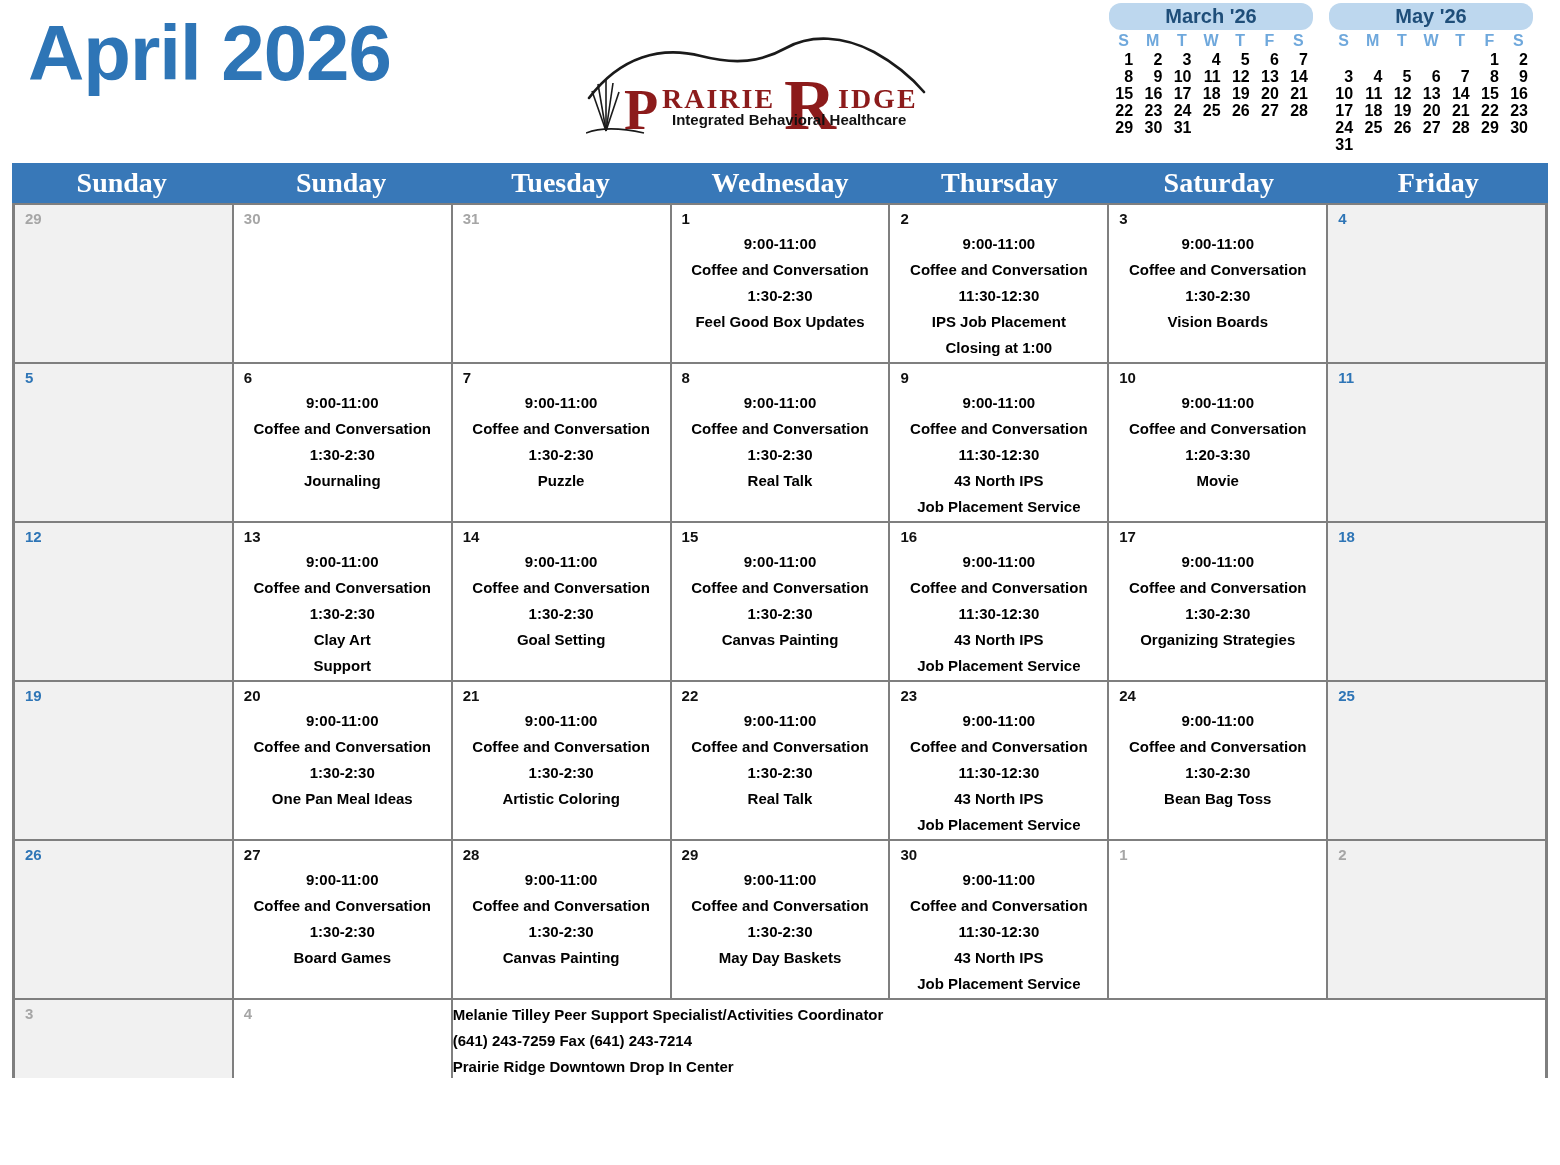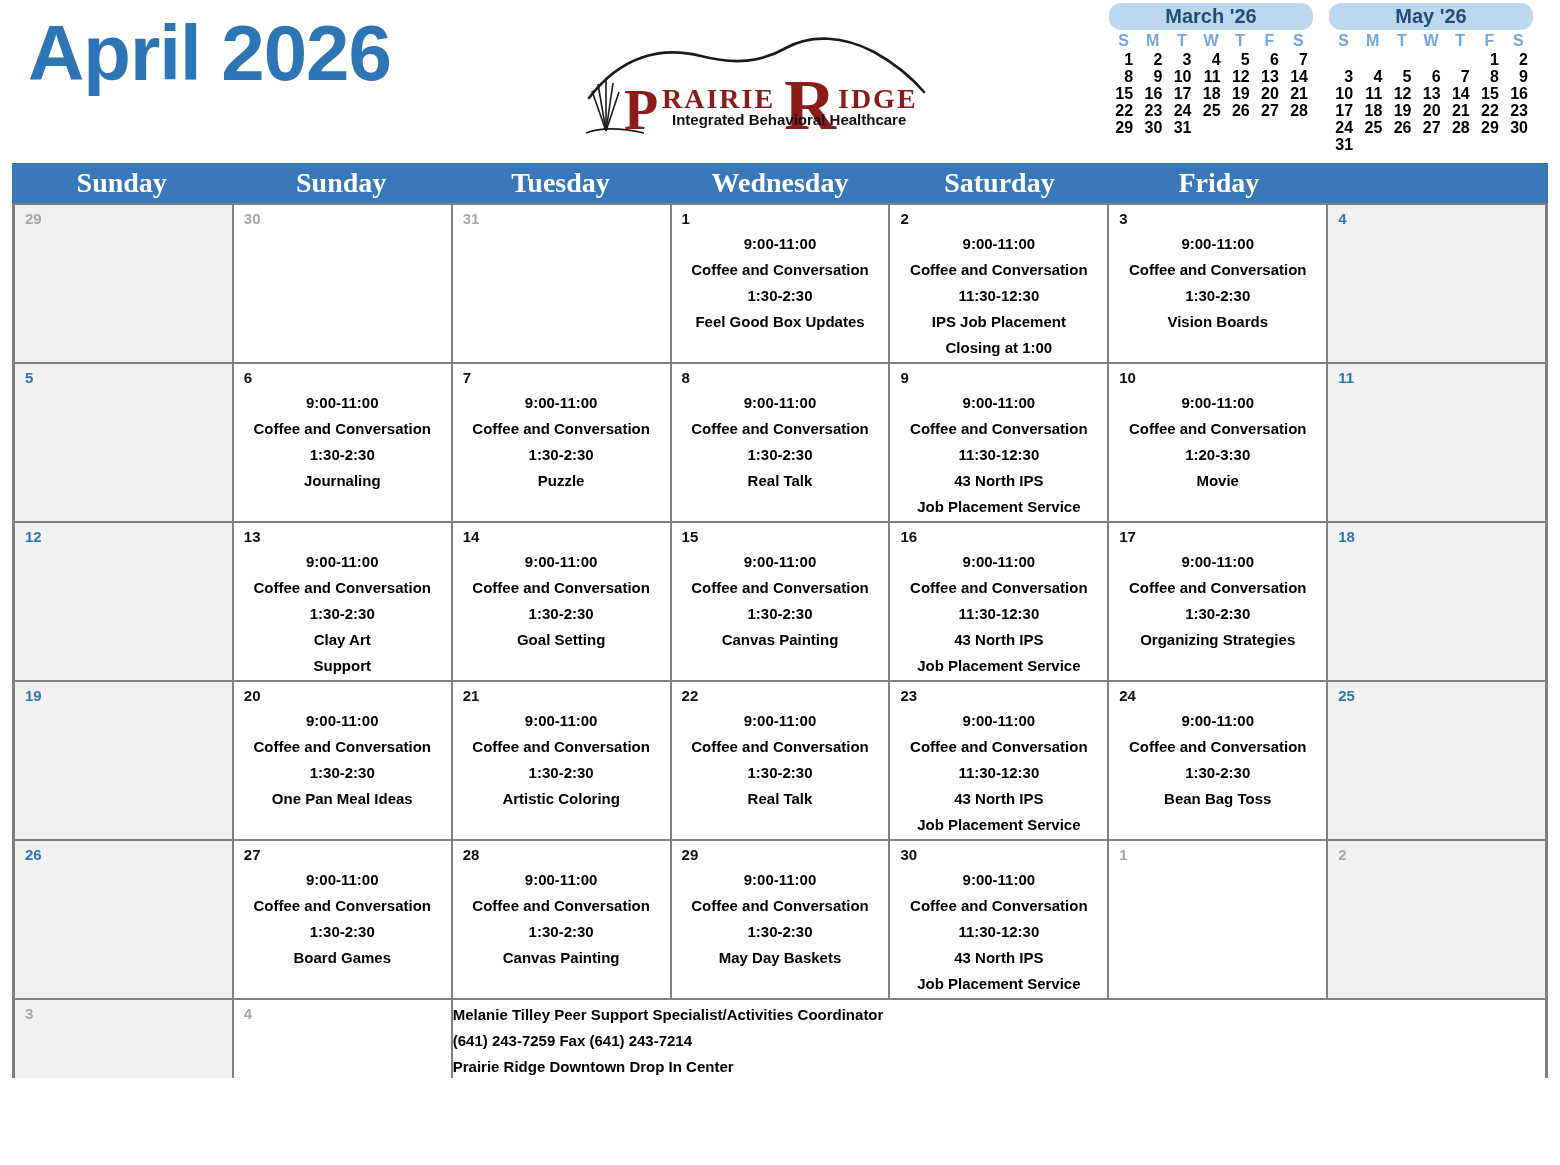--- a/index.html
+++ b/index.html
@@ -203,20 +203,21 @@
         <span></span>
       </div>
     </div>
 
   <div class="cal-wrap">
     <div class="dow-row" id="dow-row">
         <div class="dow-cell">Sunday</div>
         <div class="dow-cell">Sunday</div>
         <div class="dow-cell">Tuesday</div>
         <div class="dow-cell">Wednesday</div>
+        <div class="dow-cell">Thursday</div>
         <div class="dow-cell">Saturday</div>
         <div class="dow-cell">Friday</div>
       </div>
     <div class="grid" id="cal-grid">
         <div class="cell weekend">
           <div class="daynum num-gray">29</div>
         </div>
         <div class="cell">
           <div class="daynum num-gray">30</div>
         </div>

